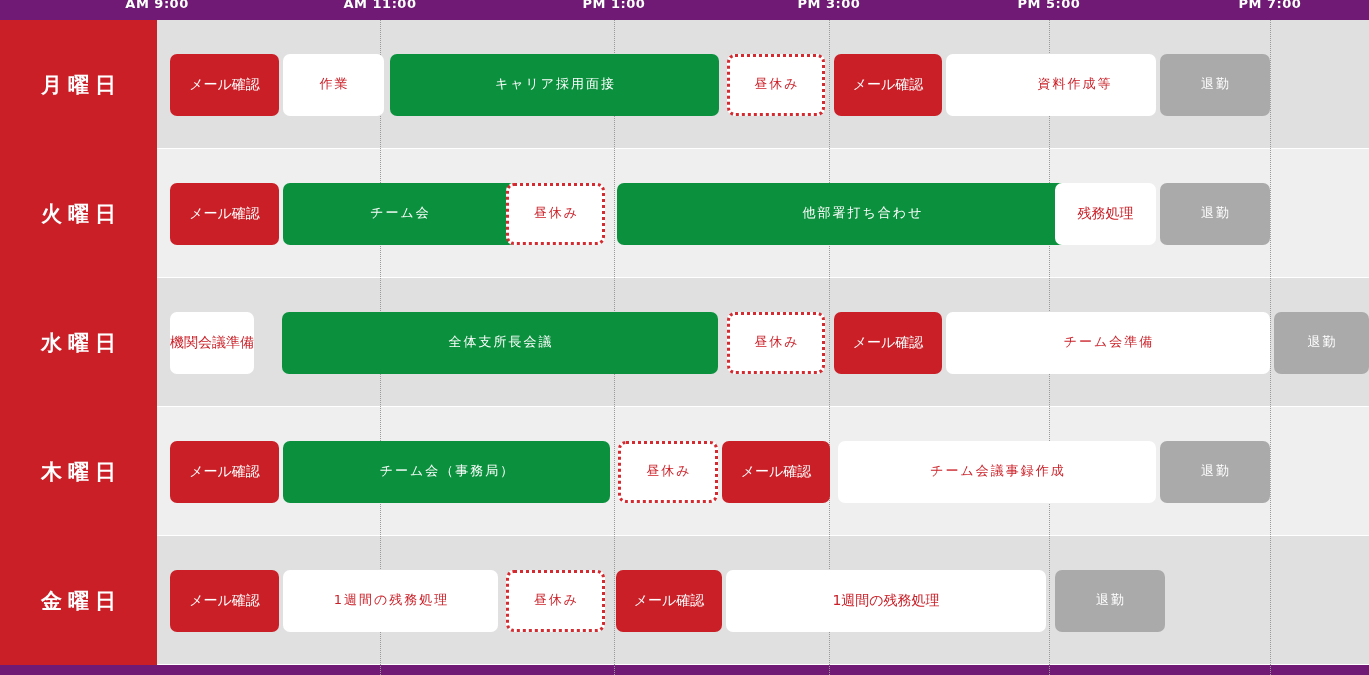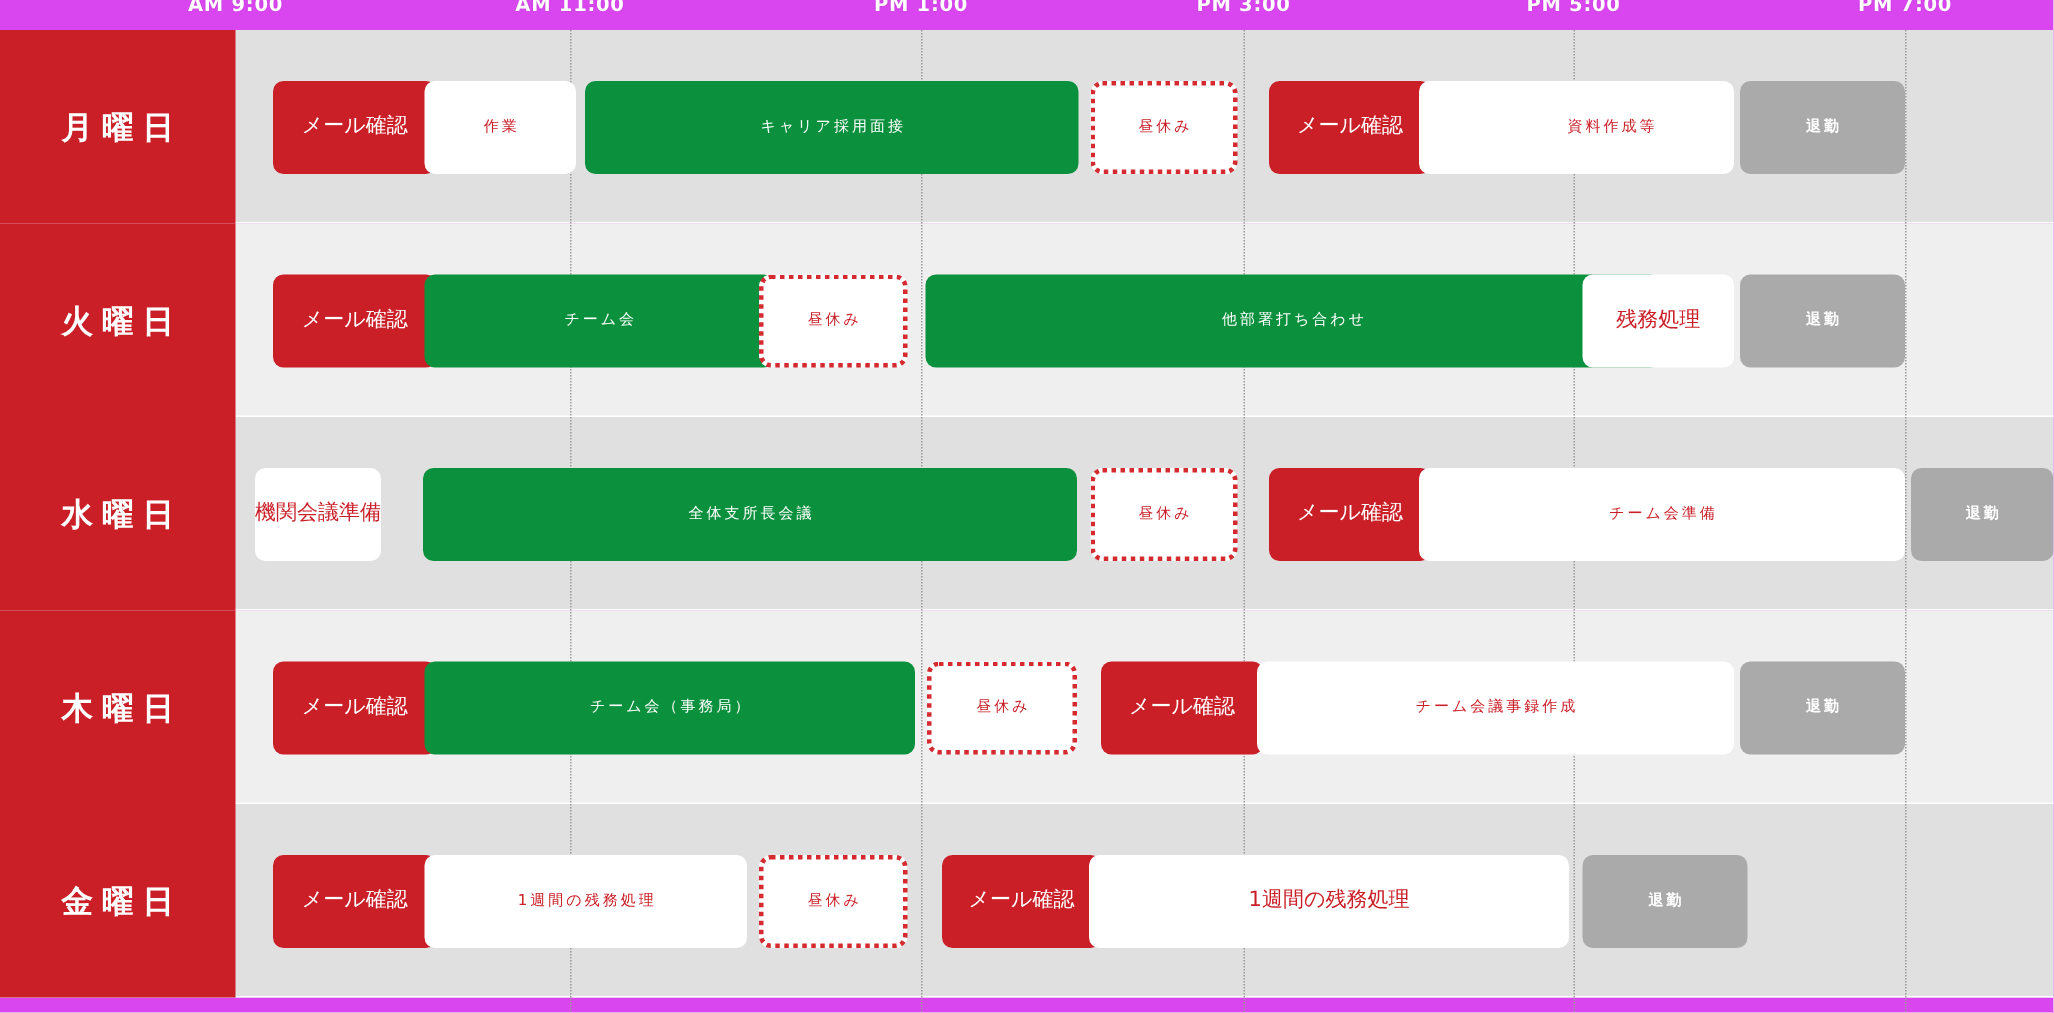--- a/index.html
+++ b/index.html
@@ -8,21 +8,21 @@
     height: 675px;
     overflow: hidden;
     background: #ffffff;
     font-family: "DejaVu Sans", "Liberation Sans", sans-serif;
   }
 
   #schedule {
     position: relative;
     width: 1369px;
     height: 675px;
-    background: #d946ef;
+    background: #701a75;
   }
 
   
   .time-header {
     position: absolute;
     top: 0; left: 0;
     width: 1369px;
     height: 20px;
     z-index: 5;
     pointer-events: none;
@@ -108,30 +108,30 @@
   
   .block {
     position: absolute;
     top: 50%;
     transform: translateY(-50%);
     height: 62px;
     border-radius: 7px;
     display: flex;
     align-items: center;
     justify-content: center;
-    font-size: 10px;
+    font-size: 13px;
     letter-spacing: 2px;
     text-indent: 2px;
     white-space: nowrap;
     overflow: hidden;
     line-height: 1.1;
   }
-  .block.red   { background: #ca1f27; color: #ffffff; margin-left: 12px; }
+  .block.red   { background: #ca1f27; color: #ffffff; }
   .block.green { background: #0b913e; color: #ffffff; }
-  .block.gray  { background: #aaaaaa; color: #ffffff; font-weight: bold; }
+  .block.gray  { background: #aaaaaa; color: #ffffff; }
   .block.white { background: #ffffff; color: #ca1f27; }
   .block.break {
     background: #ffffff;
     color: #ca1f27;
     border: 3px dotted #d42a30;
     border-radius: 8px;
   }
   .block.tight { letter-spacing: 0px; text-indent: 0px; font-size: 14px; }
 </style>
 </head>

